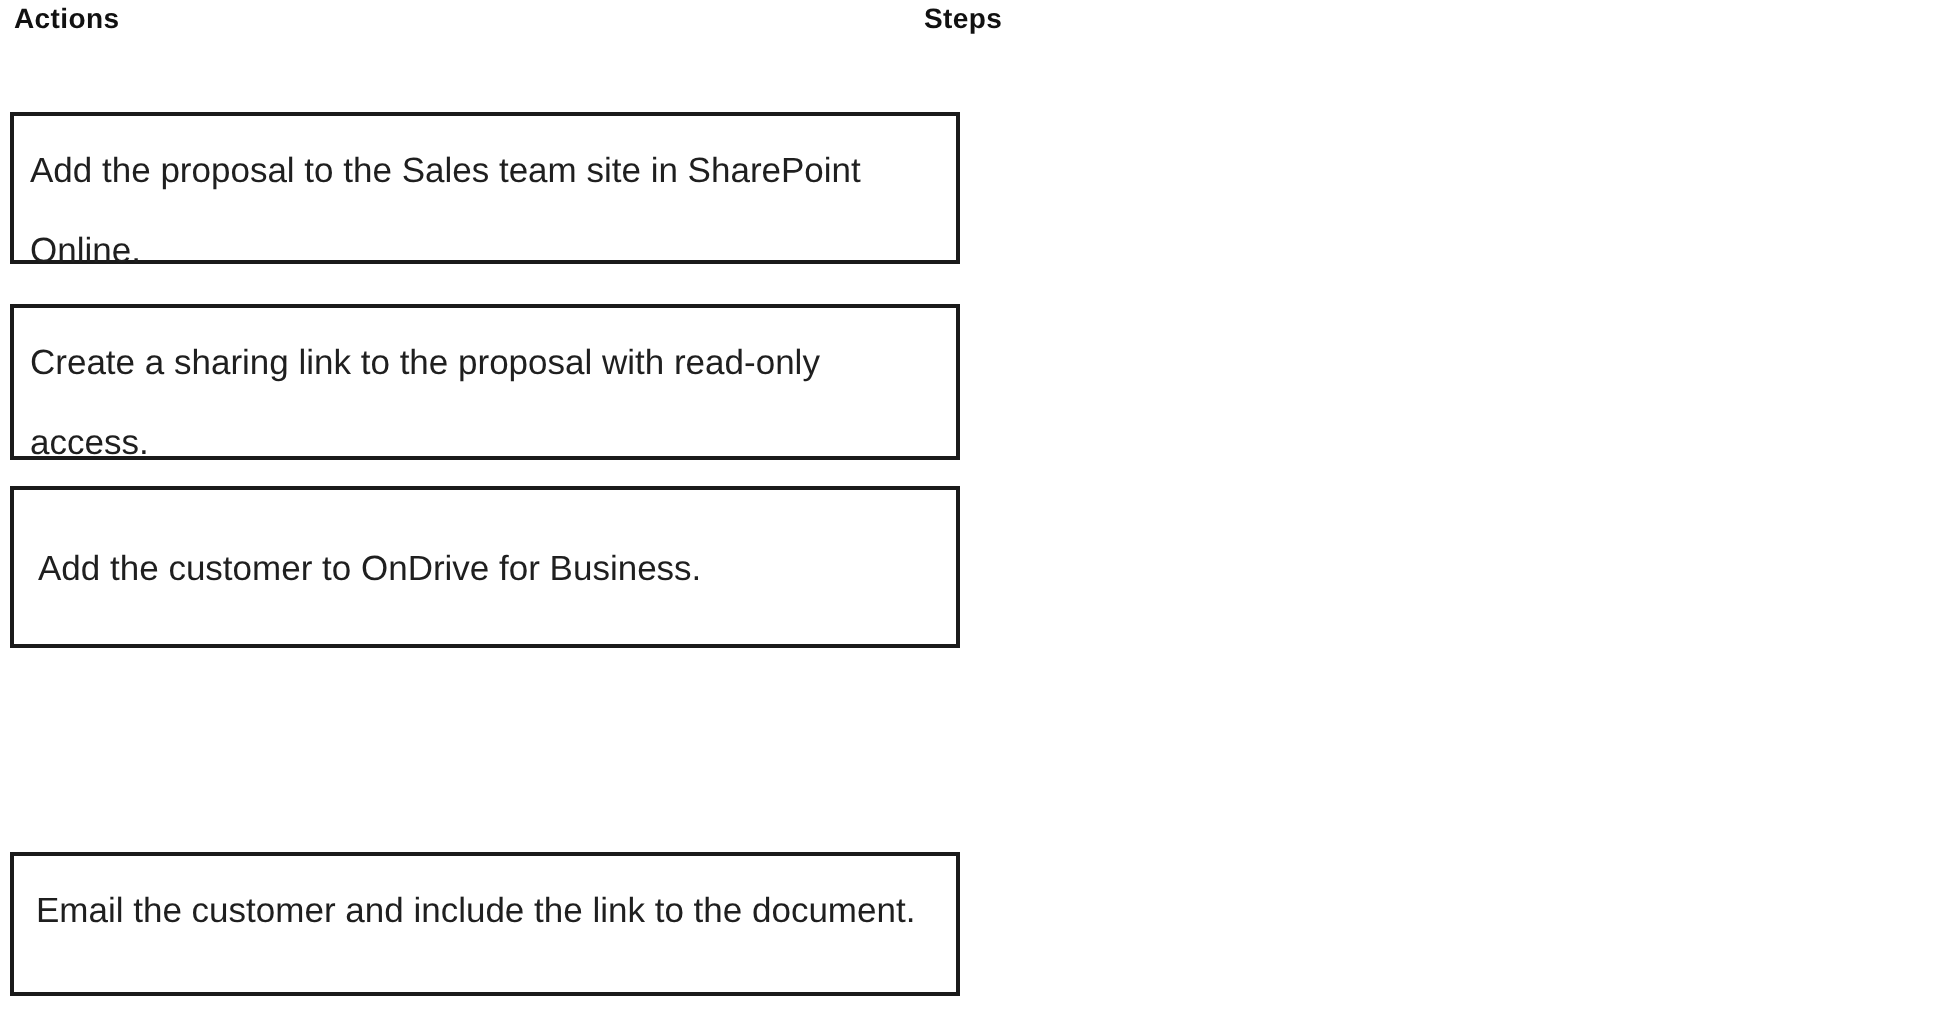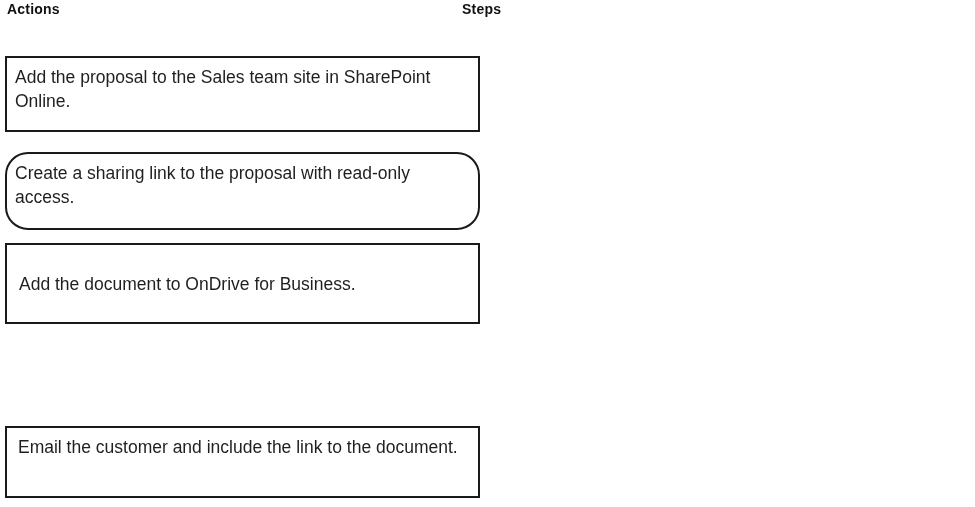--- a/index.html
+++ b/index.html
@@ -33,29 +33,29 @@
     height: 507px;
   }
 
   .action-card {
     position: absolute;
     left: 0;
     width: 475px;
     border: 2px solid #1a1a1a;
     background: #ffffff;
     font-size: 17.5px;
-    line-height: 24px;
+    line-height: 40px;
     color: #1f1f1f;
     padding: 7px 10px 0 8px;
     cursor: move;
   }
 
   
   #card-0 { top: 56px;  height: 76px; }
-  #card-1 { top: 152px; height: 78px; border-radius: 23px; }
+  #card-1 { top: 152px; height: 78px; }
   #card-2 { top: 243px; height: 81px; display: flex; align-items: center; padding-top: 0; padding-left: 12px; }
   #card-3 { top: 338px; height: 76px; line-height: 37px; padding-top: 5px; }
   #card-4 { top: 426px; height: 72px; padding-left: 11px; }
 
   .steps-drop-area {
     position: absolute;
     left: 490px;
     top: 30px;
     width: 480px;
     height: 477px;
@@ -72,21 +72,21 @@
 <div class="actions-col">
   <div class="action-card" id="card-0" draggable="true">
     <span>Add the proposal to the Sales team site in SharePoint Online.</span>
   </div>
 
   <div class="action-card" id="card-1" draggable="true">
     <span>Create a sharing link to the proposal with read-only access.</span>
   </div>
 
   <div class="action-card" id="card-2" draggable="true">
-    <span>Add the document to OnDrive for Business.</span>
+    <span>Add the customer to OnDrive for Business.</span>
   </div>
 
 
   <div class="action-card" id="card-4" draggable="true">
     <span>Email the customer and include the link to the document.</span>
   </div>
 </div>
 
 <div class="steps-drop-area"></div>
 

